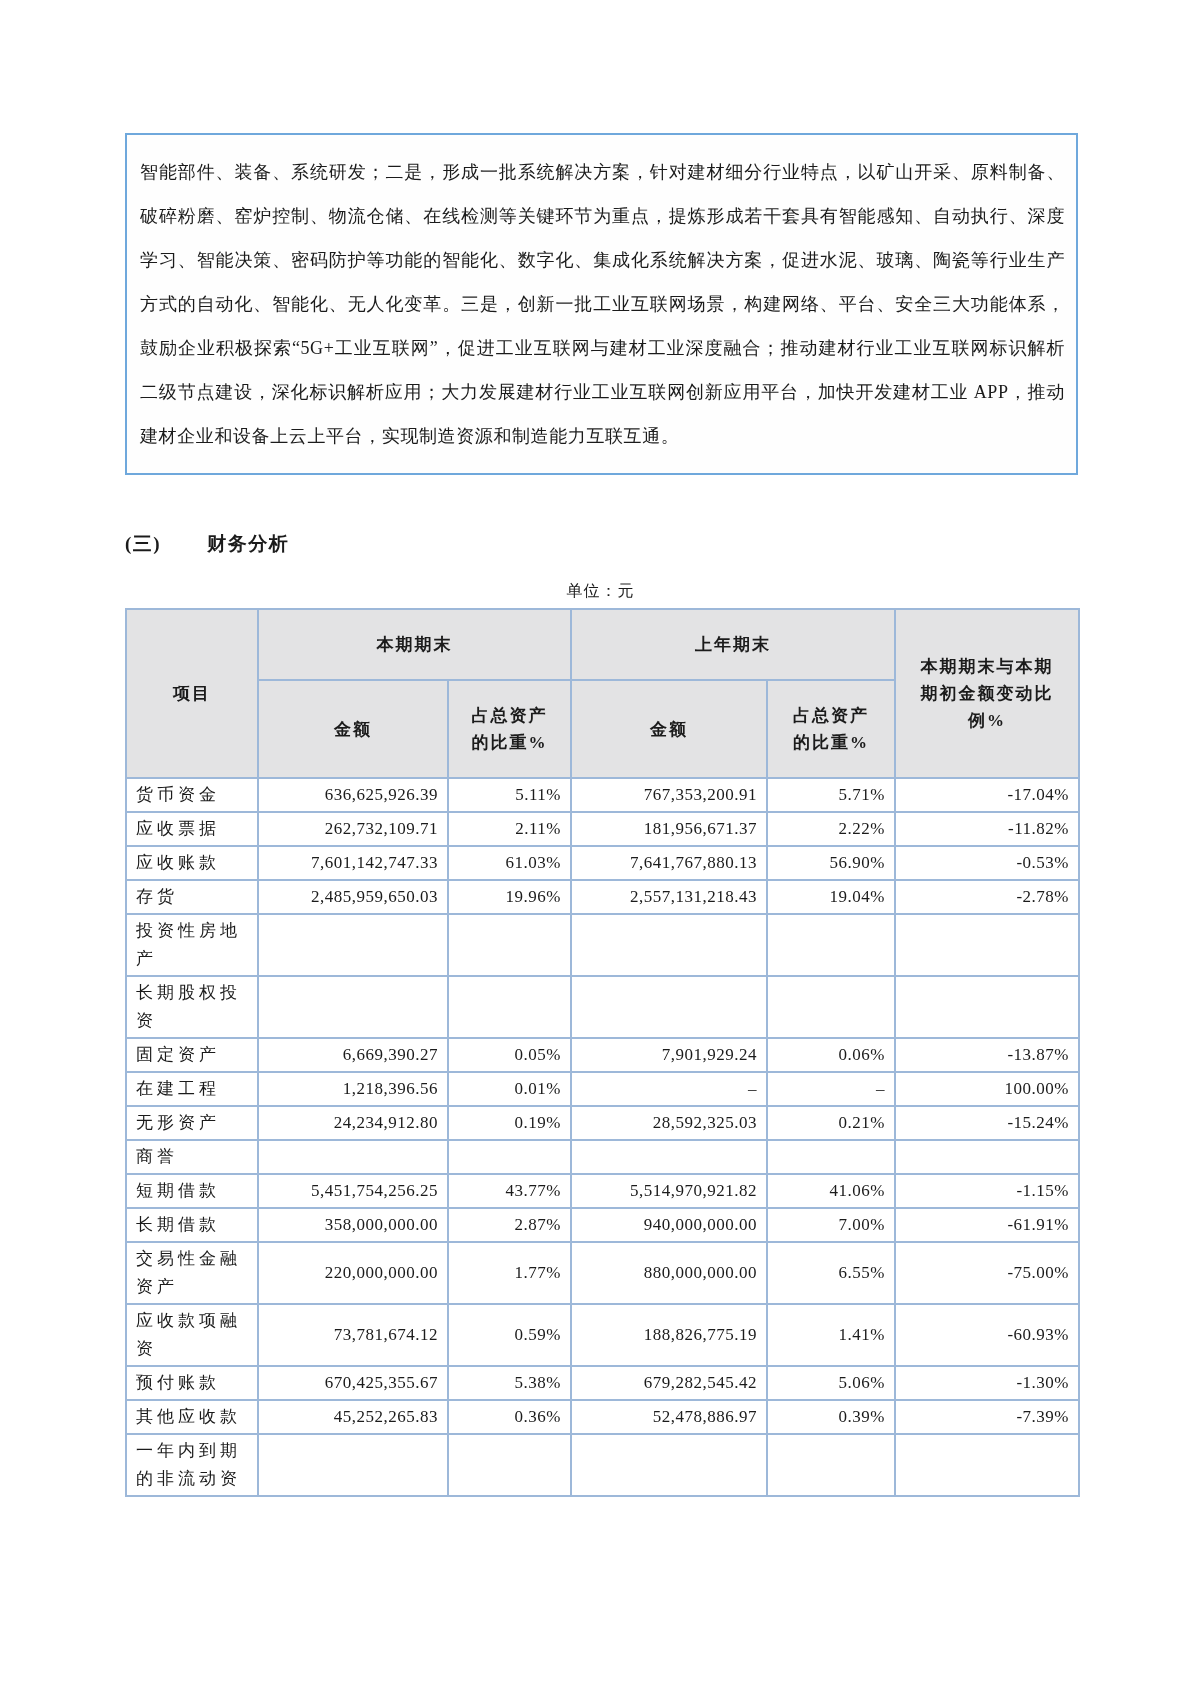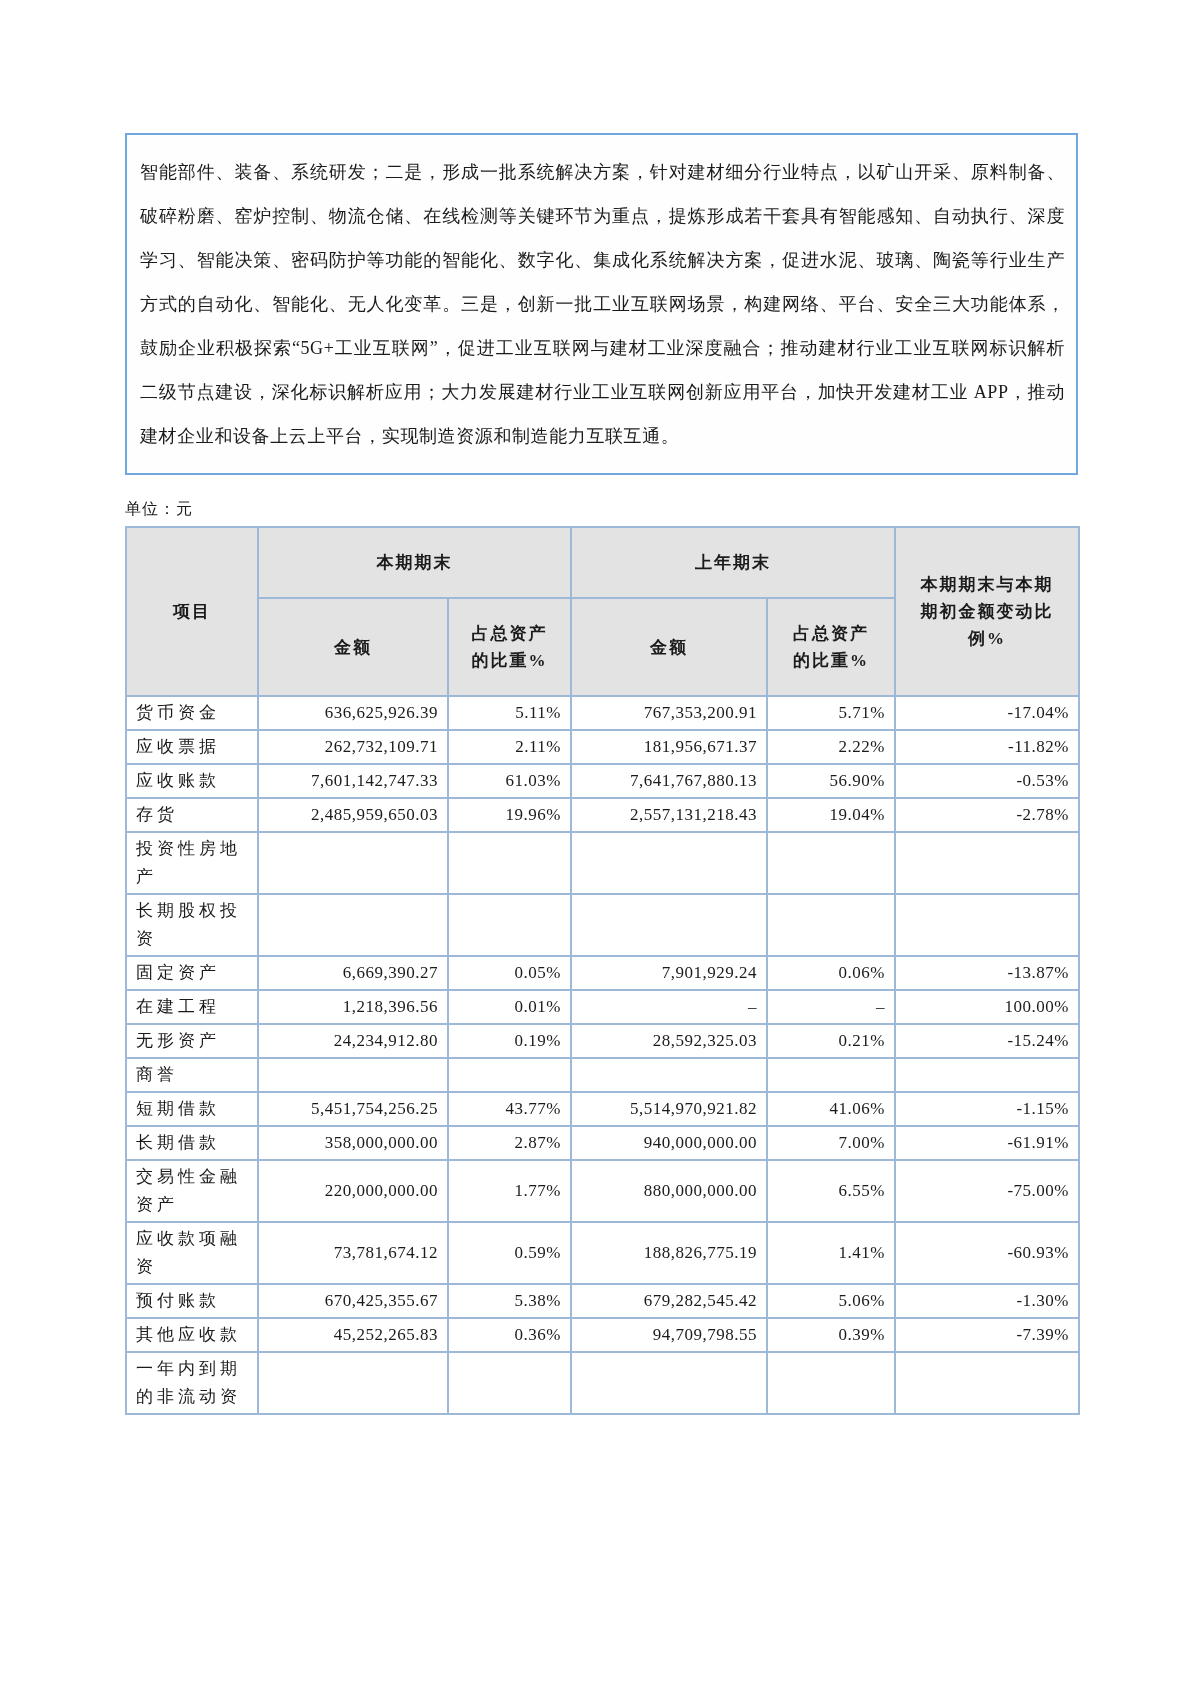--- a/index.html
+++ b/index.html
@@ -43,21 +43,21 @@
     margin: 44px 0 0 3px;
     font-size: 18px;
     font-weight: bold;
     letter-spacing: 1.5px;
   }
   .h3 .idx { display: inline-block; }
   .h3 .ttl { display: inline-block; margin-left: 28px; }
   
   .unit-row {
     margin: 24px 2px 6px 0;
-    text-align: left;
+    text-align: center;
     font-size: 16px;
     letter-spacing: 1px;
   }
   
   table.fin {
     width: 100%;
     border-collapse: collapse;
     table-layout: fixed;
     border: 2px solid #87a7cc;
   }
@@ -104,20 +104,23 @@
 </style>
 </head>
 <body>
 
 <div class="page">
 
   <div class="quote-box">
     <p>智能部件、装备、系统研发；二是，形成一批系统解决方案，针对建材细分行业特点，以矿山开采、原料制备、破碎粉磨、窑炉控制、物流仓储、在线检测等关键环节为重点，提炼形成若干套具有智能感知、自动执行、深度学习、智能决策、密码防护等功能的智能化、数字化、集成化系统解决方案，促进水泥、玻璃、陶瓷等行业生产方式的自动化、智能化、无人化变革。三是，创新一批工业互联网场景，构建网络、平台、安全三大功能体系，鼓励企业积极探索“5G+工业互联网”，促进工业互联网与建材工业深度融合；推动建材行业工业互联网标识解析二级节点建设，深化标识解析应用；大力发展建材行业工业互联网创新应用平台，加快开发建材工业 APP，推动建材企业和设备上云上平台，实现制造资源和制造能力互联互通。</p>
   </div>
 
+  <div class="h2">
+    <span class="idx">(三)</span><span class="ttl">财务分析</span>
+  </div>
 
 
   <div class="unit-row">单位：元</div>
 
   <table class="fin">
     <colgroup>
       <col style="width:132px">
       <col style="width:190px">
       <col style="width:123px">
       <col style="width:196px">
@@ -266,21 +269,21 @@
           <td class="c-num">670,425,355.67</td>
           <td class="c-num">5.38%</td>
           <td class="c-num">679,282,545.42</td>
           <td class="c-num">5.06%</td>
           <td class="c-num">-1.30%</td>
         </tr>
         <tr>
           <td class="c-item">其他应收款</td>
           <td class="c-num">45,252,265.83</td>
           <td class="c-num">0.36%</td>
-          <td class="c-num">94,709,798.55</td>
+          <td class="c-num">52,478,886.97</td>
           <td class="c-num">0.39%</td>
           <td class="c-num">-7.39%</td>
         </tr>
         <tr>
           <td class="c-item">一年内到期的非流动资</td>
           <td class="c-num"></td>
           <td class="c-num"></td>
           <td class="c-num"></td>
           <td class="c-num"></td>
           <td class="c-num"></td>

